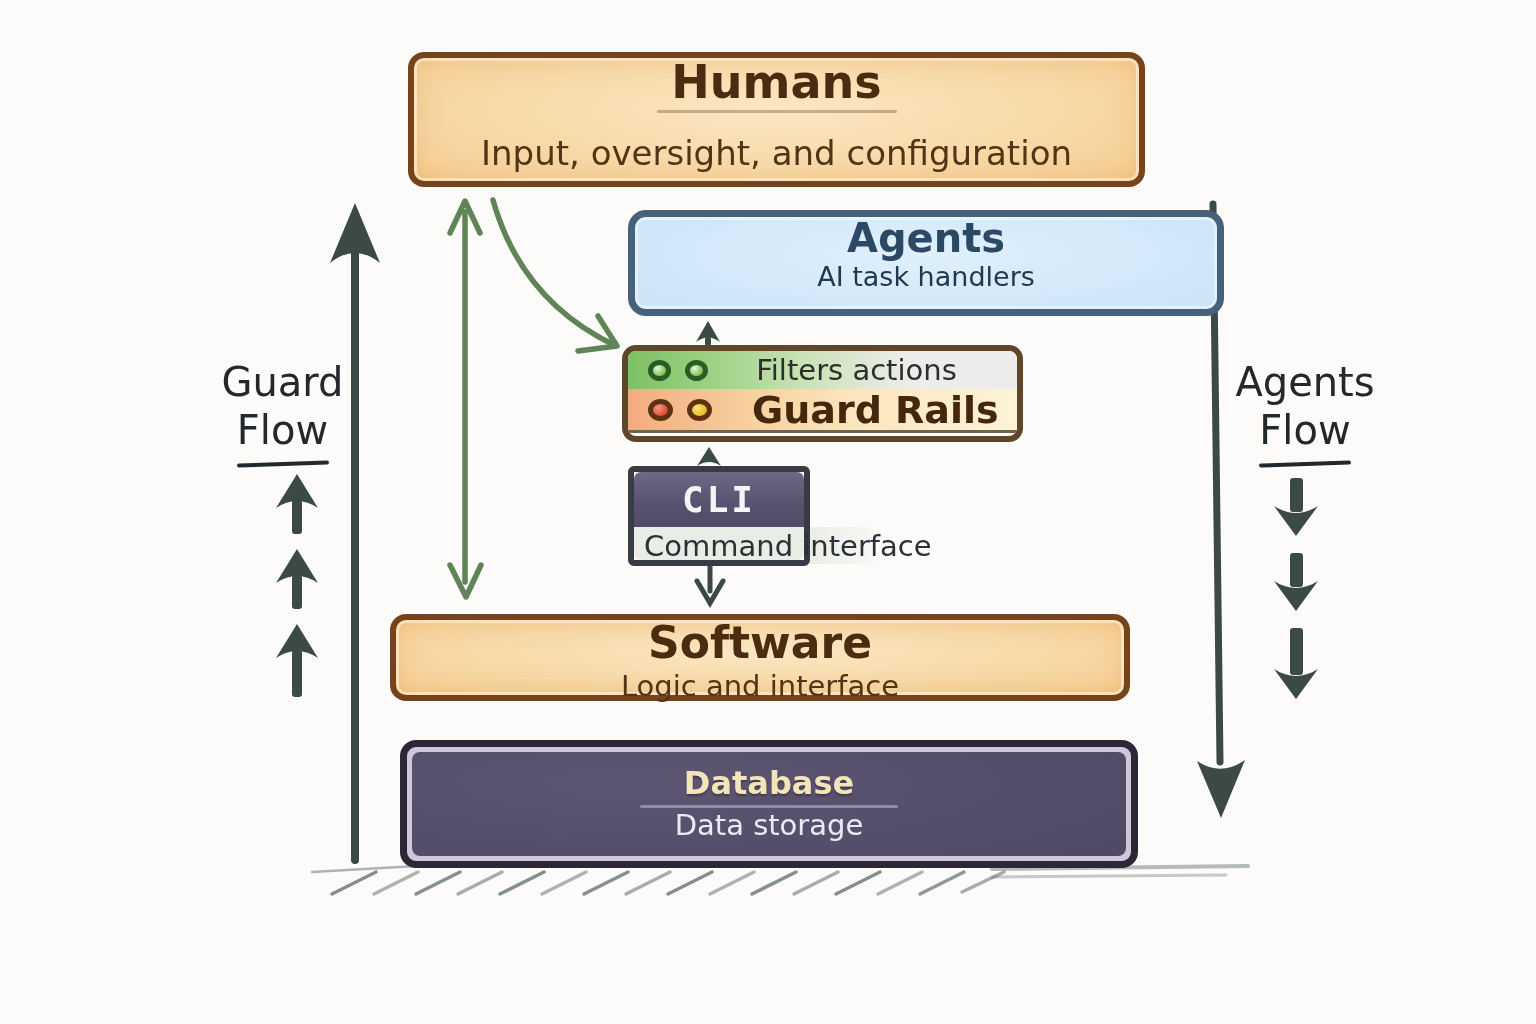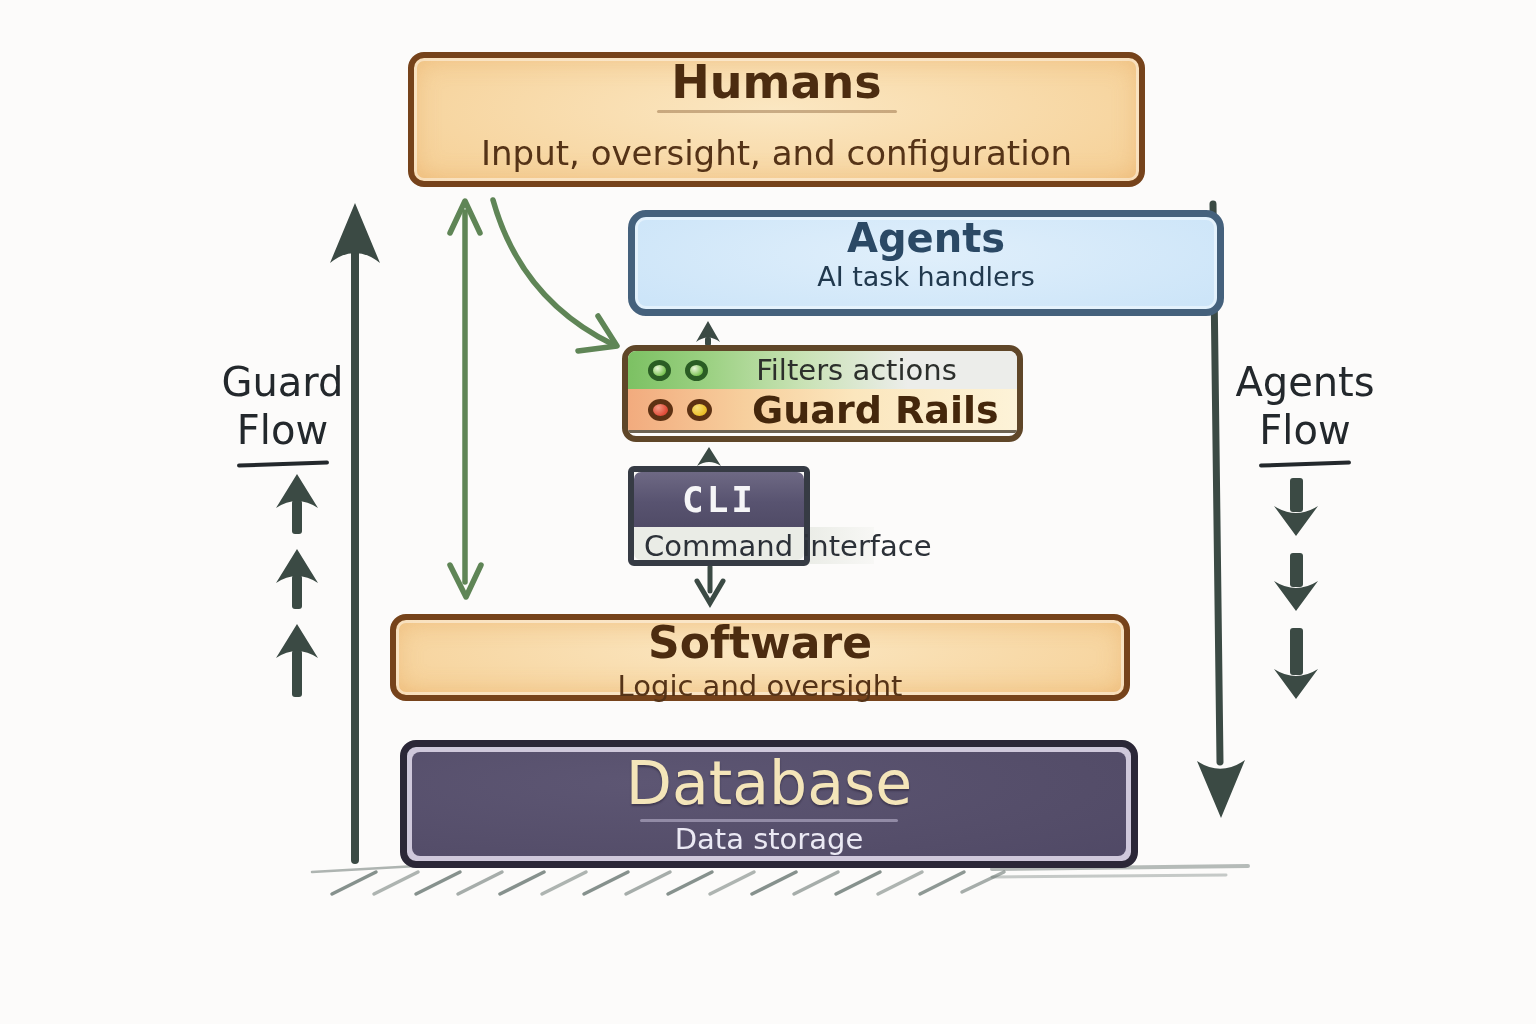--- a/index.html
+++ b/index.html
@@ -86,21 +86,21 @@
   .cli-subtitle{position:absolute;z-index:4;left:644px;top:529px;width:232px;text-align:center;
     font-size:29px;color:var(--cli-subtext,#2c3138);white-space:nowrap;}
 
   
   .database-outer{position:absolute;z-index:2;left:400px;top:740px;width:738px;height:128px;
     border:7px solid var(--database-border,#2b2737);border-radius:16px;
     background:var(--database-inner-ring,#cfc8db);padding:5px;}
   .database-inner{width:100%;height:100%;border-radius:8px;
     background:radial-gradient(ellipse 140% 170% at 32% 30%,#5d5673 0%,var(--database-fill,#544d69) 45%,var(--database-fill-edge,#494260) 100%);
     display:flex;flex-direction:column;align-items:center;justify-content:center;white-space:nowrap;}
-  .database-title{font-weight:normal;font-size:60px;color:var(--database-title,#f4e5b9);
+  .database-title{font-weight:bold;font-size:32px;color:var(--database-title,#f4e5b9);
     text-shadow:0 2px 2px rgba(30,25,45,.45);line-height:1.0;}
   .database-divider{height:3px;width:258px;border-radius:2px;background:var(--database-divider,#928ba6);margin-top:6px;}
   .database-subtitle{font-size:29px;color:var(--database-subtext,#ebe9f4);}
 
   
   .flow-label{position:absolute;z-index:2;text-align:center;font-size:40px;line-height:1.2;
     color:var(--flow-label-text,#23282c);font-weight:500;}
   .data-flow{left:210px;top:358px;width:145px;}
   .control-flow{left:1230px;top:358px;width:150px;}
   .flow-underline{width:92px;height:4px;border-radius:3px;background:var(--flow-label-text,#23282c);
@@ -221,21 +221,21 @@
   <div class="cli-outer">
     <div class="cli-dark">
       <span class="cli-dark-title">CLI</span>
     </div>
     <div class="cli-light"></div>
   </div>
   <div class="cli-subtitle">Command interface</div>
 
   <div class="box warmbox software">
     <div class="box-title">Software</div>
-    <div class="box-subtitle">Logic and oversight</div>
+    <div class="box-subtitle">Logic and interface</div>
   </div>
 
   <div class="database-outer">
     <div class="database-inner">
       <div class="database-title">Database</div>
       <div class="database-divider"></div>
       <div class="database-subtitle">Data storage</div>
     </div>
   </div>
 

